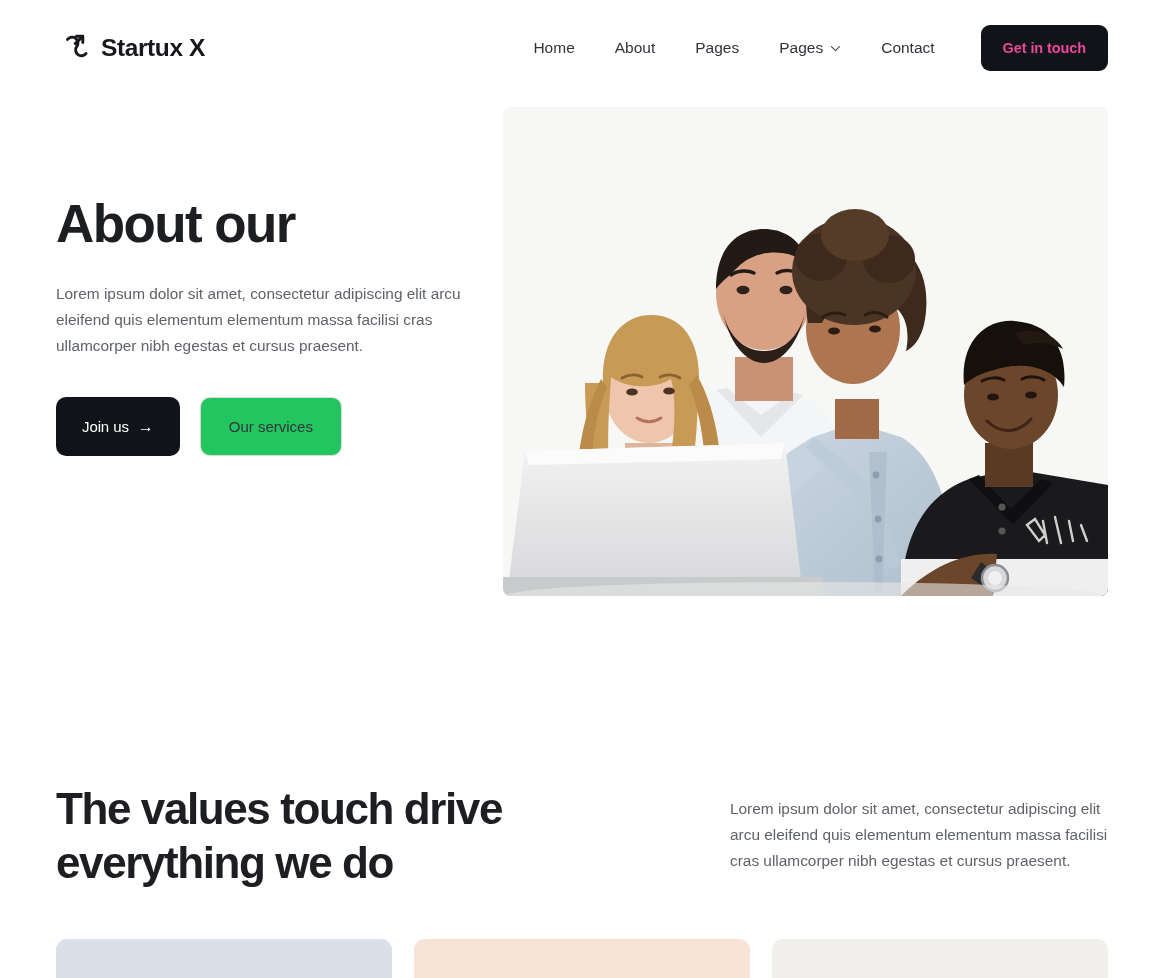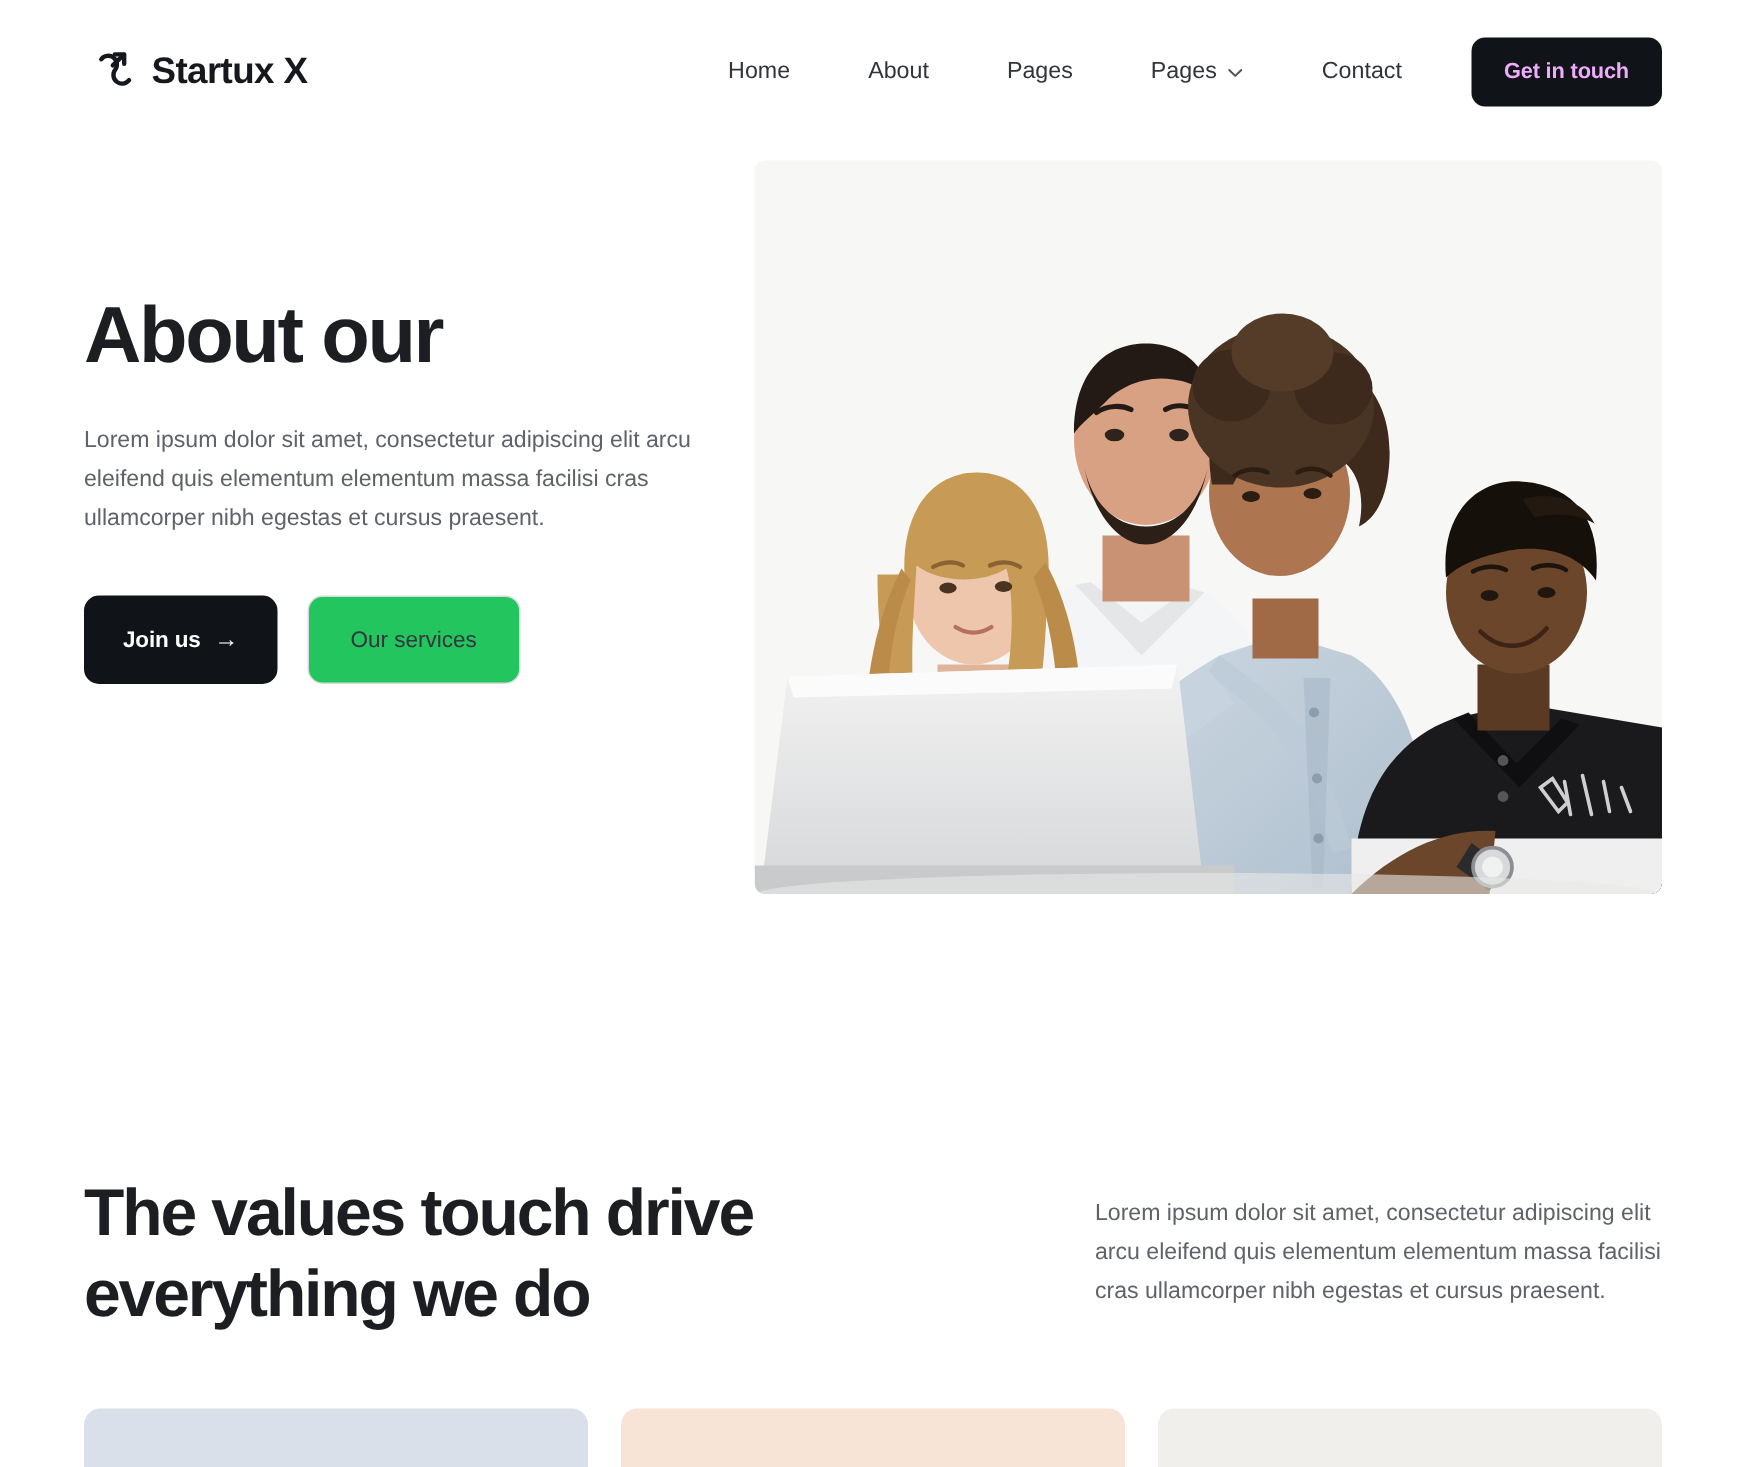--- a/index.html
+++ b/index.html
@@ -53,21 +53,21 @@
   .nav {
     margin-left: auto;
     display: flex;
     align-items: center;
     gap: 0;
   }
   .nav-list {
     display: flex;
     align-items: center;
     list-style: none;
-    gap: 12px;
+    gap: 0;
   }
   .nav-item {
     font-size: 15.5px;
     color: #31343b;
     padding: 8px 20px;
     cursor: pointer;
     white-space: nowrap;
     display: flex;
     align-items: center;
     gap: 7px;
@@ -75,21 +75,21 @@
   .chev {
     display: inline-block;
     width: 11px; height: 11px;
     flex: 0 0 auto;
   }
   .chev svg { display: block; }
 
   .cta-btn {
     margin-left: 26px;
     background: #101318;
-    color: #f0abfc;
+    color: #ec4899;
     font-size: 14.5px;
     font-weight: 700;
     letter-spacing: -0.1px;
     border: none;
     border-radius: 9px;
     padding: 15px 22px;
     cursor: pointer;
     white-space: nowrap;
     font-family: "Liberation Sans", sans-serif;
   }
@@ -131,21 +131,21 @@
     align-items: center;
     gap: 20px;
   }
 
   .btn-primary {
     background: #101318;
     color: #ffffff;
     border: none;
     border-radius: 10px;
     font-size: 15px;
-    font-weight: 700;
+    font-weight: 400;
     letter-spacing: -0.1px;
     padding: 1px 26px;
     height: 59px;
     display: flex;
     align-items: center;
     gap: 9px;
     cursor: pointer;
     font-family: "Liberation Sans", sans-serif;
   }
   .btn-primary .arrow { font-size: 16px; line-height: 1; }

